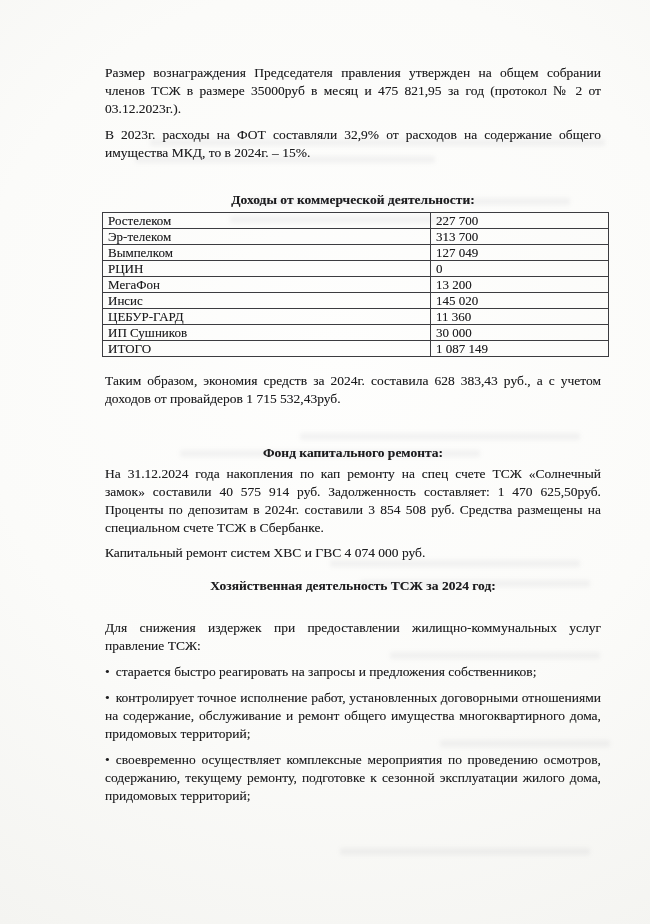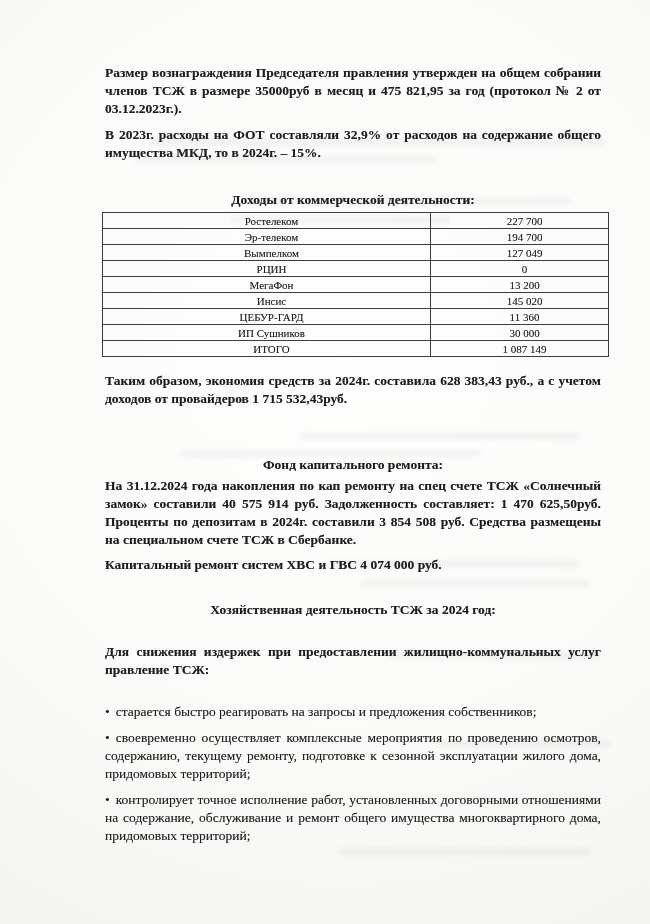--- a/index.html
+++ b/index.html
@@ -18,54 +18,53 @@
   .content {
     position: absolute;
     left: 105px;
     top: 62px;
     width: 496px;
   }
   p, h3 {
     font-size: 13.5px;
     line-height: 18px;
     text-align: justify;
-    font-weight: bold;
+    font-weight: normal;
   }
   h3 { font-weight: bold; text-align: center; }
   .p1 { margin-top: 2px; }
   .p2 { margin-top: 8px; }
   .h-income { margin-top: 29px; }
   table.income {
     border-collapse: collapse;
     margin-top: 3px;
     margin-left: -3px;
     width: 506px;
     table-layout: fixed;
   }
   table.income td {
     border: 1px solid #3c3c40;
-    font-size: 11px;
+    font-size: 13px;
     line-height: 14px;
     height: 16px;
-    padding: 1px 4px 0 14px;
+    padding: 1px 4px 0 5px;
     white-space: nowrap;
     overflow: hidden;
-    text-align: center;
   }
   table.income td.c1 { width: 328px; }
   table.income td.c2 { width: 178px; }
   .p-savings { margin-top: 15px; }
-  .h-capital { margin-top: 48px; }
+  .h-capital { margin-top: 36px; }
   .p-capital { margin-top: 3px; }
   .p-spent   { margin-top: 6px; }
   .p-lifts   { margin-top: 7px; }
   .p-hvs     { margin-top: 7px; }
-  .h-activity { margin-top: 27px; }
+  .h-activity { margin-top: 15px; }
   .p-activity { margin-top: 24px; }
-  ul.points { list-style: none; margin-top: 24px; }
+  ul.points { list-style: none; margin-top: 8px; }
   ul.points li {
     font-size: 13.5px;
     line-height: 18px;
     text-align: justify;
     margin-top: 8px;
   }
   ul.points li .dot { margin-right: 6px; }
   
   .ghost {
     position: absolute;
@@ -101,21 +100,21 @@
     <h3 class="h-income">Доходы от коммерческой деятельности:</h3>
 
     <table class="income">
       <tbody>
         <tr>
           <td class="c1">Ростелеком</td>
           <td class="c2">227 700</td>
         </tr>
         <tr>
           <td class="c1">Эр-телеком</td>
-          <td class="c2">194 700</td>
+          <td class="c2">313 700</td>
         </tr>
         <tr>
           <td class="c1">Вымпелком</td>
           <td class="c2">127 049</td>
         </tr>
         <tr>
           <td class="c1">РЦИН</td>
           <td class="c2">0</td>
         </tr>
         <tr>
@@ -150,18 +149,18 @@
 
 
     <p class="p-hvs">Капитальный ремонт систем ХВС и ГВС 4 074 000 руб.</p>
 
     <h3 class="h-activity">Хозяйственная деятельность ТСЖ за 2024 год:</h3>
 
     <p class="p-activity">Для снижения издержек при предоставлении жилищно-коммунальных услуг правление ТСЖ:</p>
 
     <ul class="points">
       <li><span class="dot">•</span><span>старается быстро реагировать на запросы и предложения собственников;</span></li>
+      <li><span class="dot">•</span><span>контролирует точное исполнение работ, установленных договорными отношениями на содержание, обслуживание и ремонт общего имущества многоквартирного дома, придомовых территорий;</span></li>
       <li><span class="dot">•</span><span>своевременно осуществляет комплексные мероприятия по проведению осмотров, содержанию, текущему ремонту, подготовке к сезонной эксплуатации жилого дома, придомовых территорий;</span></li>
-      <li><span class="dot">•</span><span>контролирует точное исполнение работ, установленных договорными отношениями на содержание, обслуживание и ремонт общего имущества многоквартирного дома, придомовых территорий;</span></li>
     </ul>
 
   </div>
 </div>
 
 </body></html>

